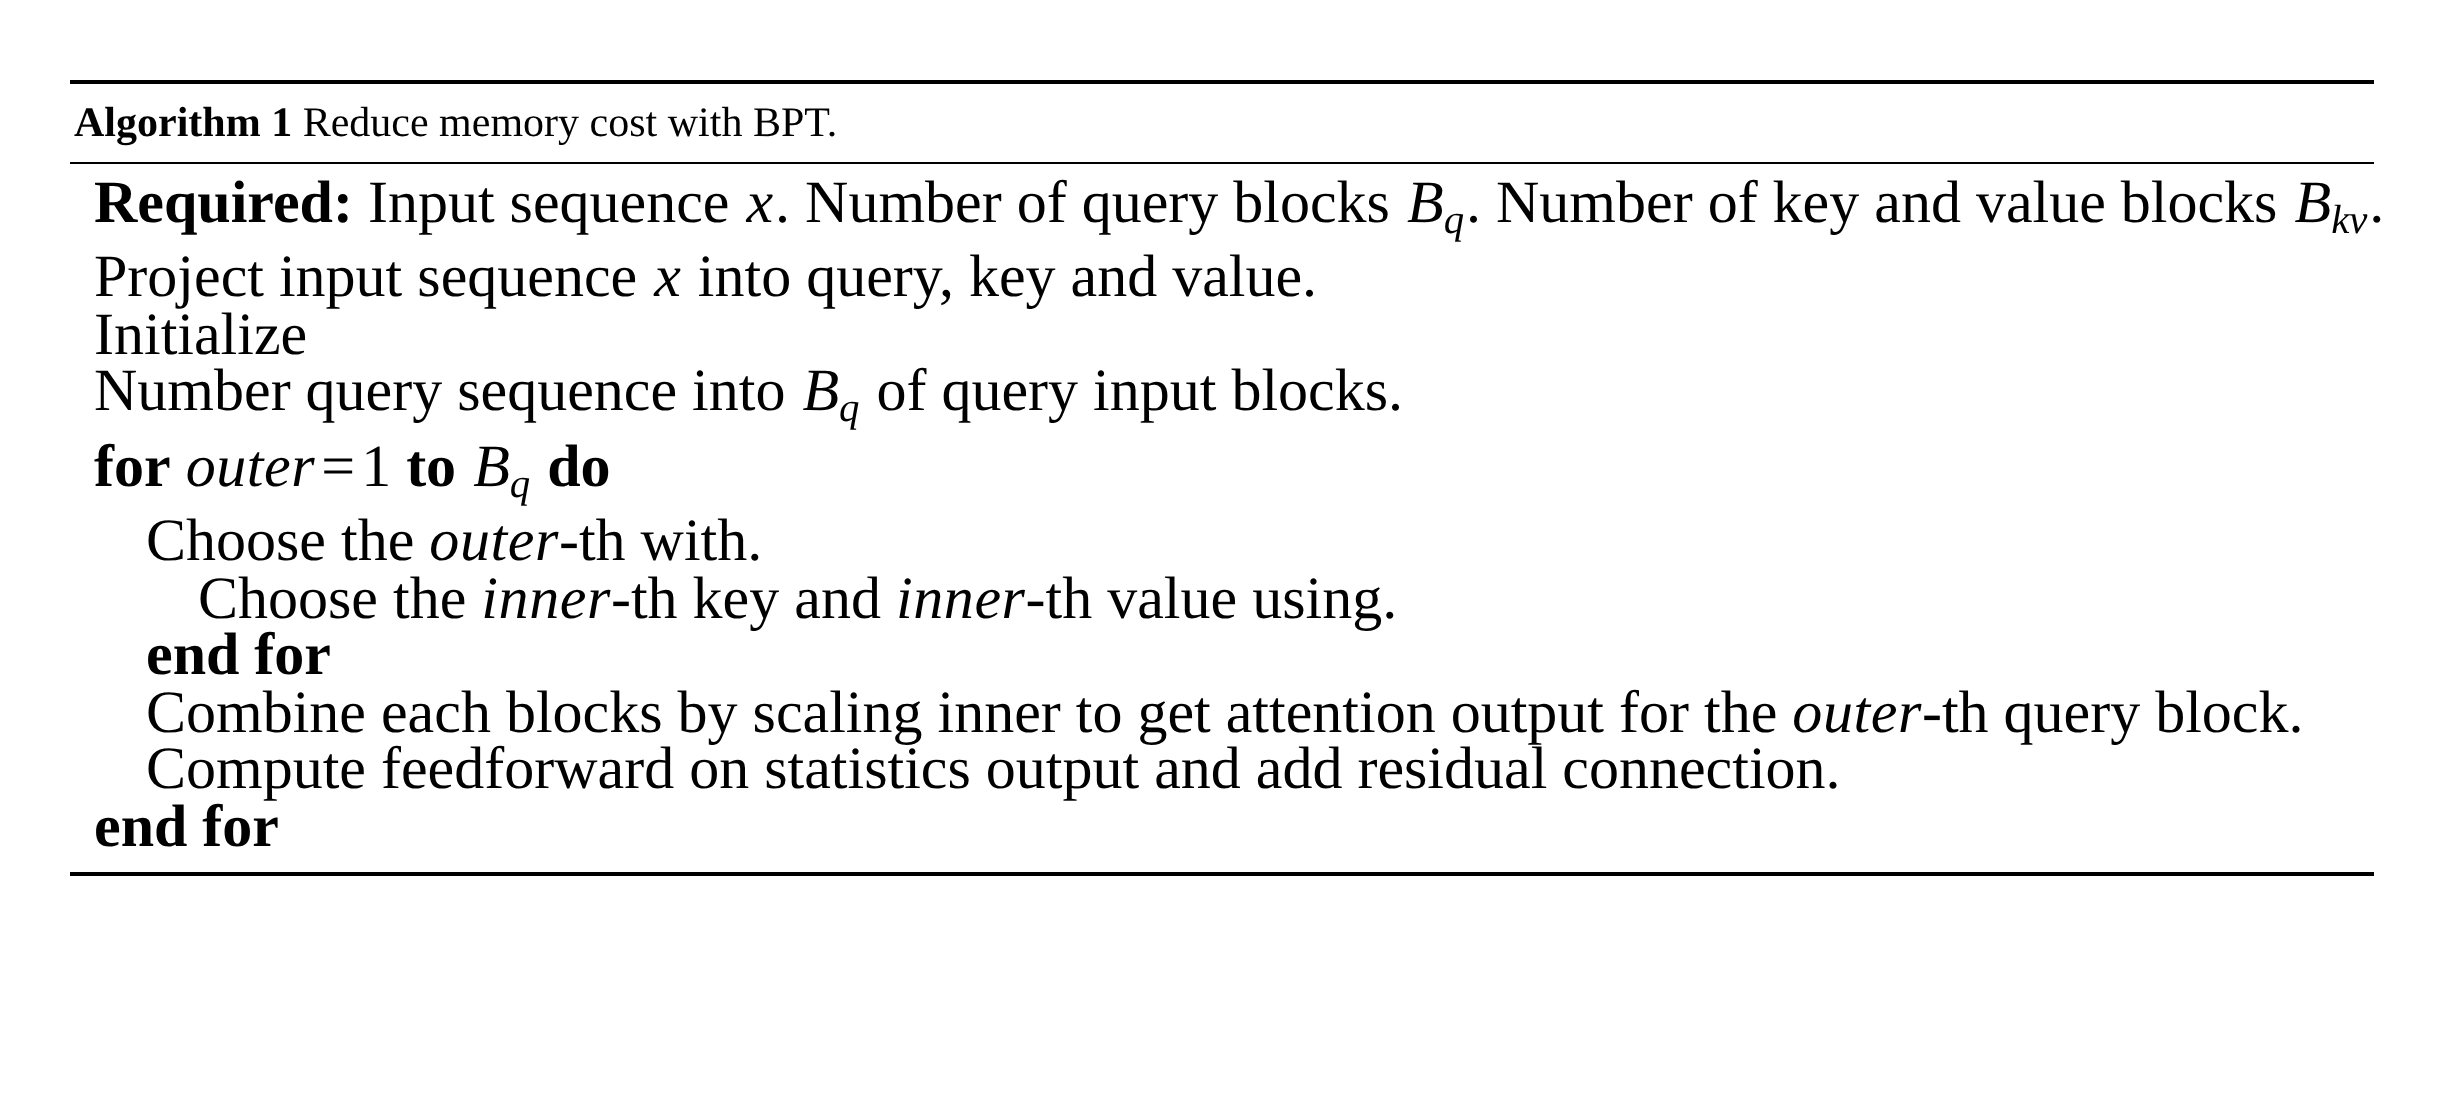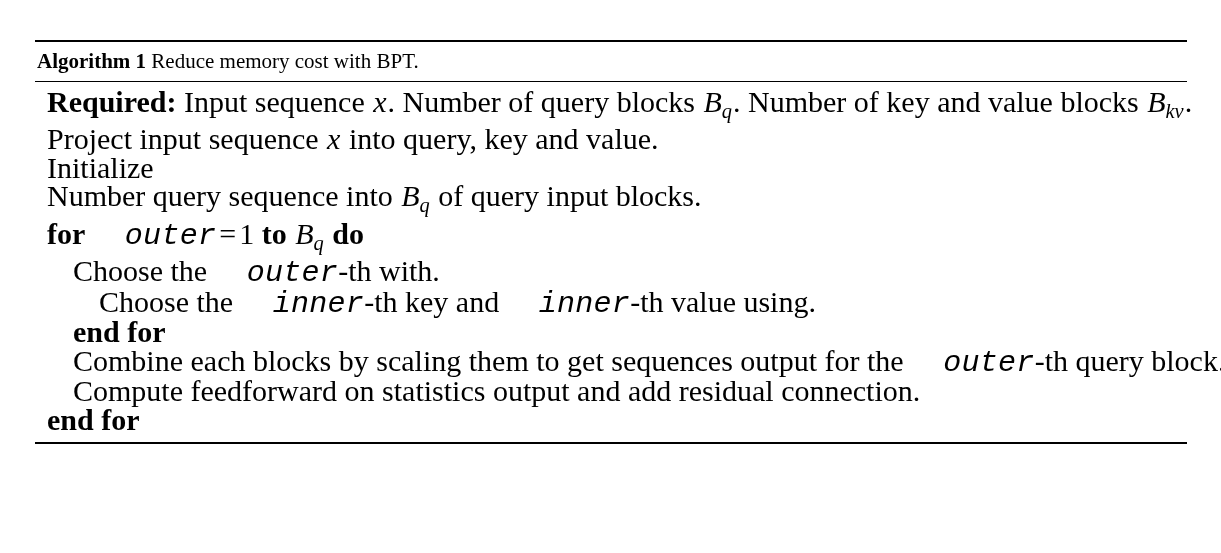--- a/index.html
+++ b/index.html
@@ -53,24 +53,23 @@
     padding-left: 12px;
   }
   .algo-line.ind-0 { padding-left: 12px; }
   .algo-line.ind-1 { padding-left: 38px; }
   .algo-line.ind-2 { padding-left: 64px; }
 
   .kw { font-weight: bold; }
 
   
   .mi {
-    font-family: Liberation Mono, monospace;
+    font-family: Liberation Serif, serif;
     font-style: italic;
     letter-spacing: 0.3px;
-    margin-left: 32px;
   }
   .mvar {
     font-family: "Liberation Serif", "DejaVu Serif", serif;
     font-style: italic;
     padding: 0 1px;
   }
   .mnum {
     font-family: "Liberation Serif", "DejaVu Serif", serif;
     font-style: normal;
   }
@@ -113,21 +112,21 @@
     <div class="algo-line ind-0"><span class="kw">for</span> <span class="mi">outer</span><span class="op">=</span><span class="mnum">1</span> <span class="kw">to</span> <span class="mvar"><span>B</span><sub>q</sub></span> <span class="kw">do</span></div>
 
     <div class="algo-line ind-1"><span>Choose the </span><span class="mi">outer</span><span>-th with.</span></div>
 
 
     <div class="algo-line ind-2"><span>Choose the </span><span class="mi">inner</span><span>-th key and </span><span class="mi">inner</span><span>-th value using.</span></div>
 
 
     <div class="algo-line ind-1"><span class="kw">end for</span></div>
 
-    <div class="algo-line ind-1"><span>Combine each blocks by scaling them to get sequences output for the </span><span class="mi">outer</span><span>-th query block.</span></div>
+    <div class="algo-line ind-1"><span>Combine each blocks by scaling inner to get attention output for the </span><span class="mi">outer</span><span>-th query block.</span></div>
 
     <div class="algo-line ind-1"><span>Compute feedforward on statistics output and add residual connection.</span></div>
 
     <div class="algo-line ind-0"><span class="kw">end for</span></div>
 
   </div>
 
   <div class="rule-thick"></div>
 
 </div>

